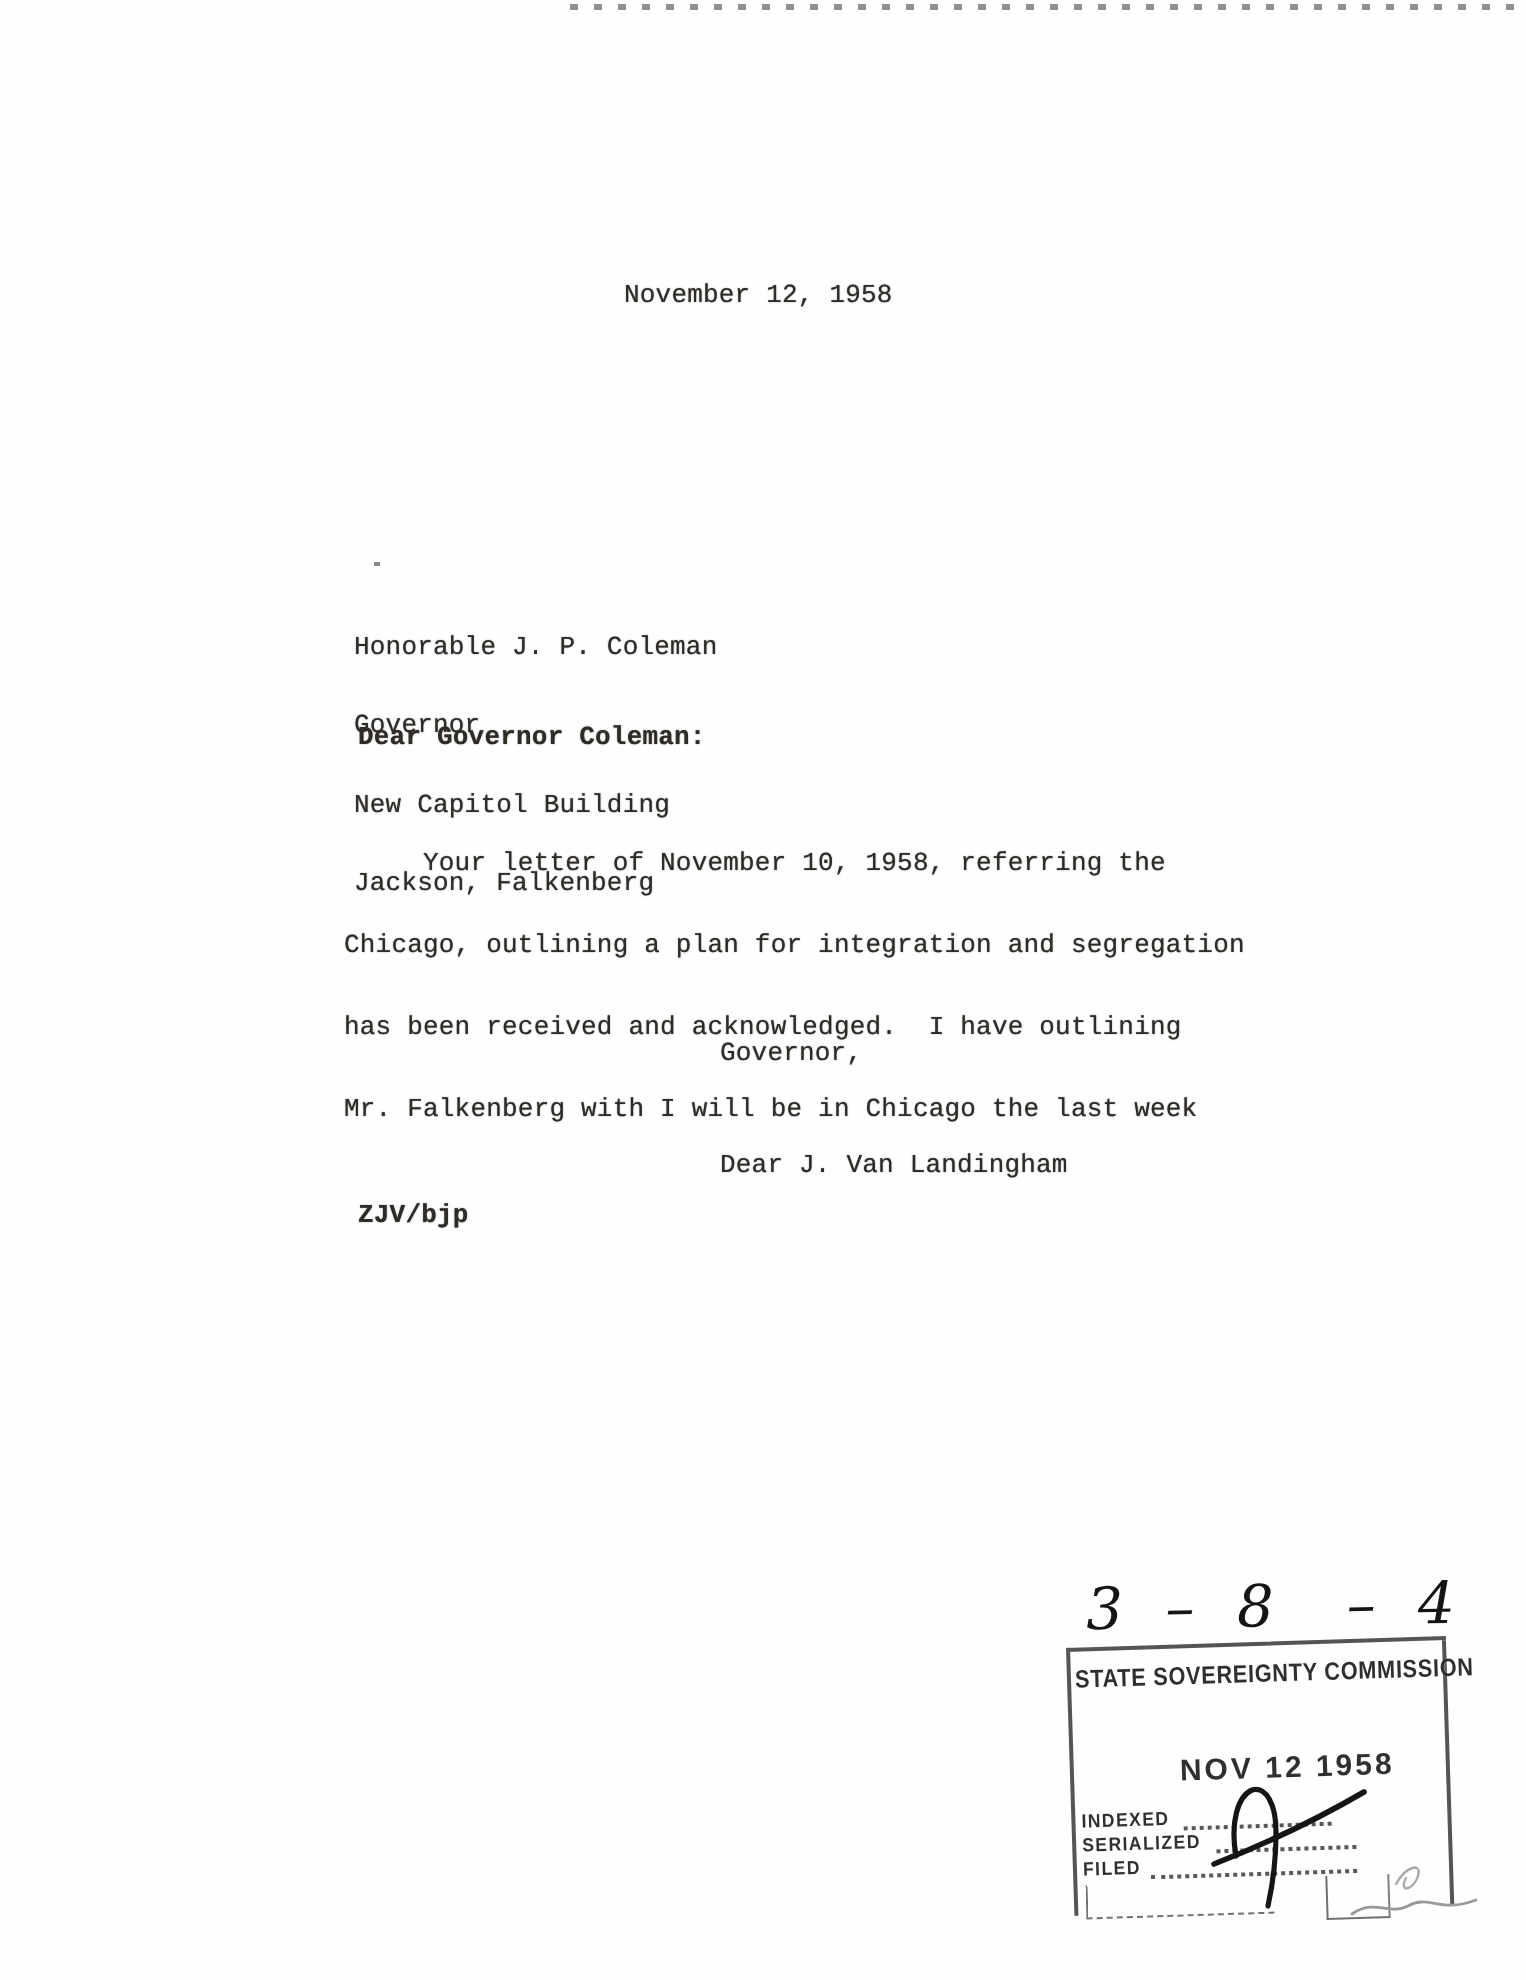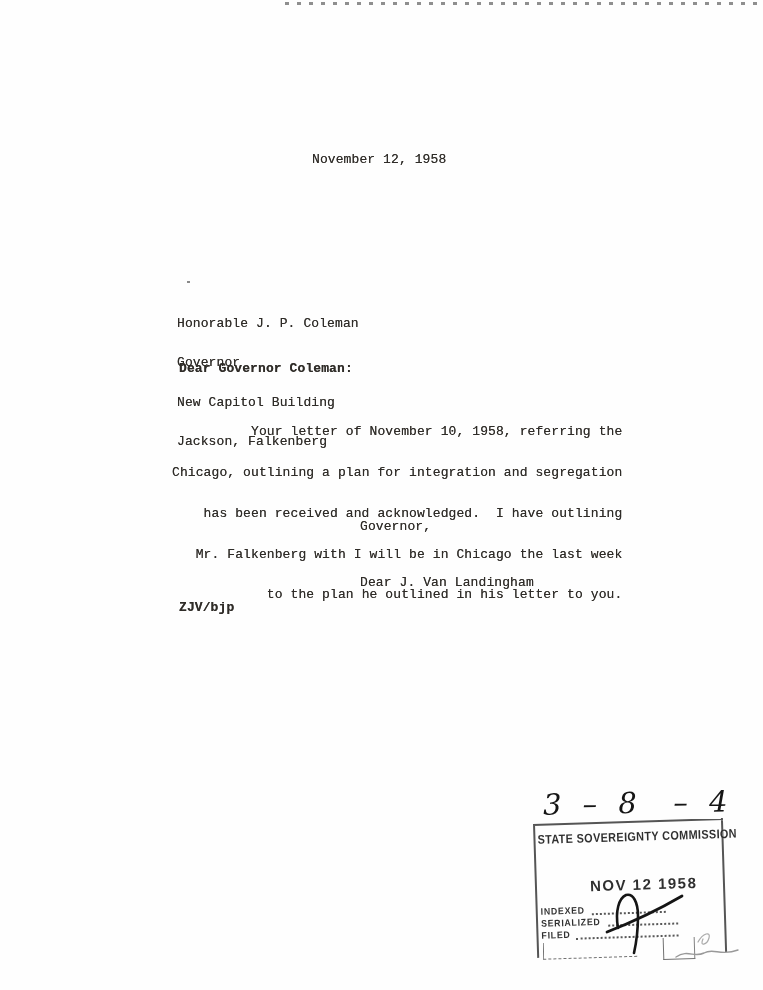--- a/index.html
+++ b/index.html
@@ -30,24 +30,24 @@
 
   
   .tw {
     position: absolute;
     font-size: 13px;
     line-height: 13.6px;
     letter-spacing: 0.1px;
     white-space: pre;
     text-shadow: 0 0 0.6px rgba(47,44,40,0.75);
   }
-  .date        { left: 312px; top: 141px; margin-top: 12px; }
+  .date        { left: 312px; top: 141px; }
   .recipient   { left: 177px; top: 291px; line-height: 13.1px; }
   .salutation  { left: 179px; top: 362px; font-weight: bold; }
-  .body-block  { left: 172px; top: 398px; text-align: right; }
+  .body-block  { left: 172px; top: 398px; }
   .closing     { left: 360px; top: 520px; }
   .signature   { left: 360px; top: 576px; }
   .initials    { left: 179px; top: 601px; font-weight: bold; }
 
   
   .handwritten {
     position: absolute;
     left: 543px; top: 786px;
     font-family: "DejaVu Serif", serif;
     font-style: italic;
@@ -145,21 +145,20 @@
     <div>Jackson, Falkenberg</div>
   </div>
 
   <div class="tw salutation">Dear Governor Coleman:</div>
 
   <div class="tw body-block">
     <div>     Your letter of November 10, 1958, referring the</div>
     <div>Chicago, outlining a plan for integration and segregation</div>
     <div>has been received and acknowledged.  I have outlining</div>
     <div>Mr. Falkenberg with I will be in Chicago the last week</div>
-    <div>to the plan he outlined in his letter to you.</div>
   </div>
 
   <div class="tw closing">Governor,</div>
   <div class="tw signature">Dear J. Van Landingham</div>
   <div class="tw initials">ZJV/bjp</div>
 
   <div class="handwritten">3 – 8  – 4</div>
 
   <div class="stamp">
     <div class="stamp-title">STATE SOVEREIGNTY COMMISSION</div>

